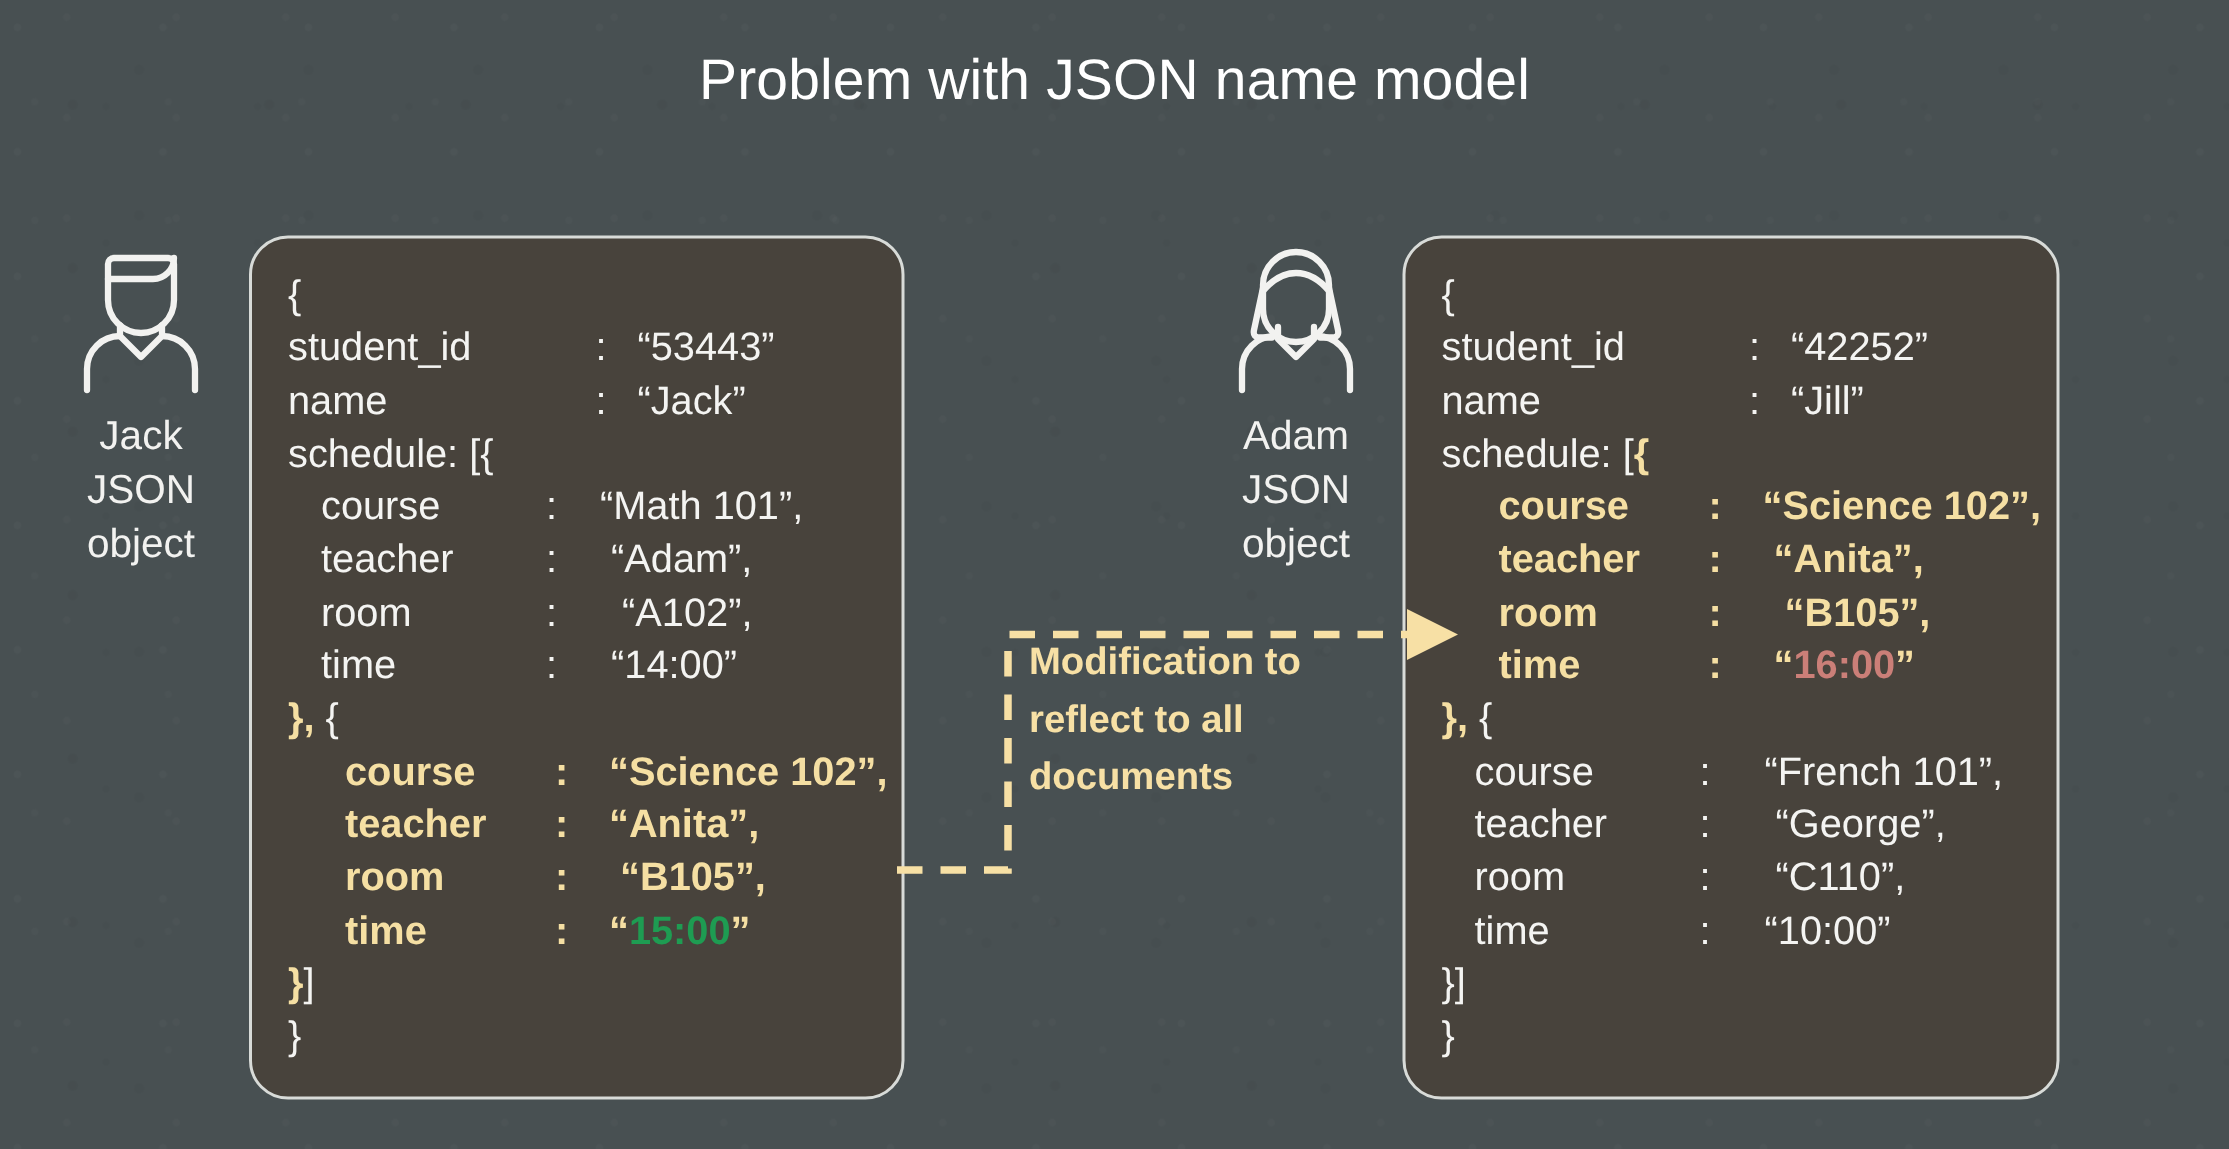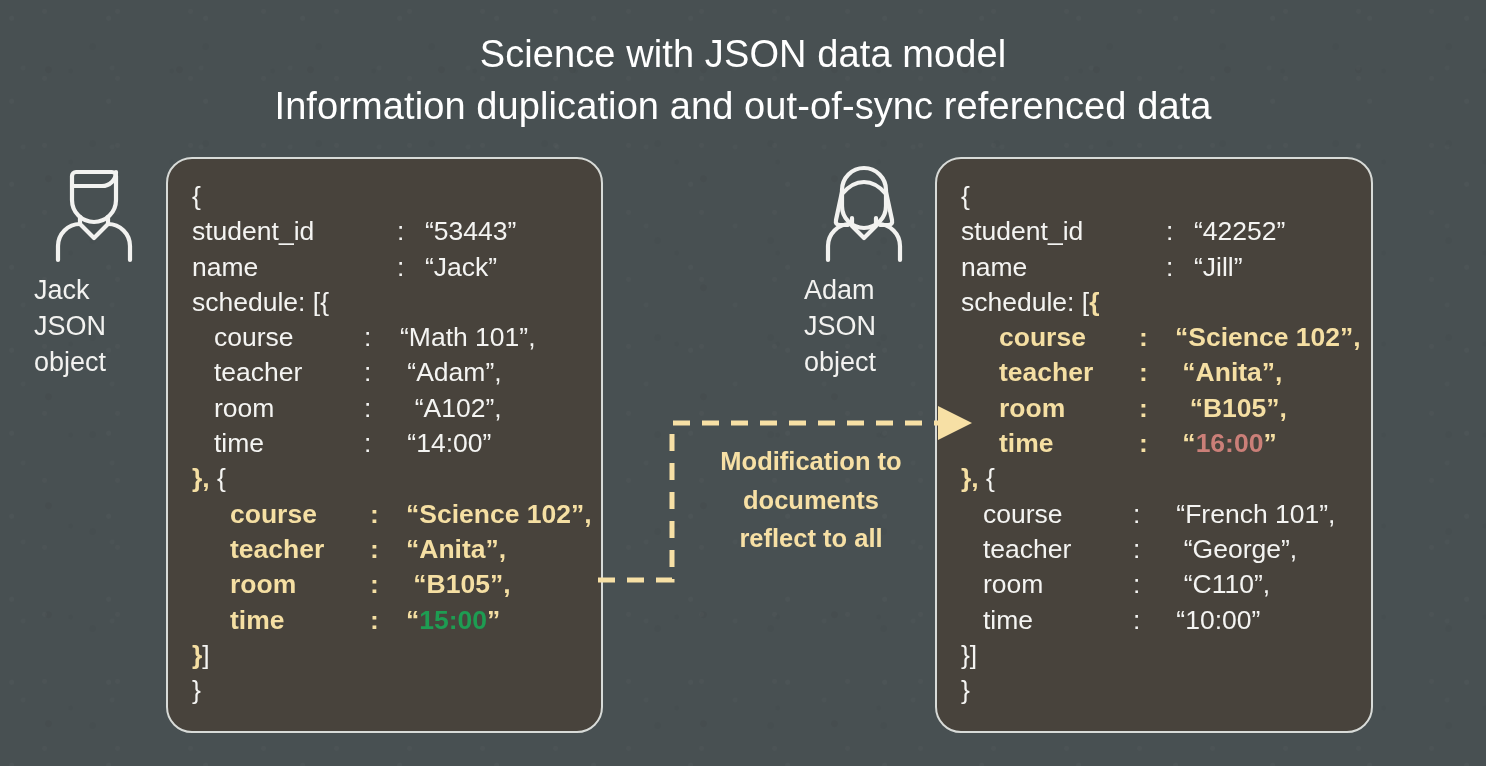--- a/index.html
+++ b/index.html
@@ -36,21 +36,21 @@
     font-size: 38px;
     font-weight: 400;
     letter-spacing: 0.1px;
   }
   #title-line1, #title-line2 { display: block; white-space: nowrap; }
 
   
   .person {
     position: absolute;
     width: 120px;
-    text-align: left;
+    text-align: center;
   }
   #person-jack  { left: 34px;  top: 160px; }
   #person-jill  { left: 804px; top: 160px; }
   .person-icon { height: 106px; display: block; margin: 0 auto; }
   .person-label {
     margin-top: 6px;
     color: #f2f2f0;
     font-size: 27px;
     line-height: 36px;
   }
@@ -82,40 +82,38 @@
   .v    { display: inline-block; }
 
   .hl       { color: #F5DFA3; font-weight: bold; }
   .t-green  { color: #1E9C52; font-weight: bold; }
   .t-red    { color: #CB7F78; font-weight: bold; margin-top: 20px; }
   .q-cream  { color: #F5DFA3; font-weight: bold; }
 
   
   #annotation {
     position: absolute;
-    left: 686px; top: 442px;
+    left: 686px; top: 422px;
     width: 250px;
     color: #F7E0A5;
     font-size: 25.5px;
     font-weight: bold;
     line-height: 38.5px;
-    text-align: center;
   }
   #annotation span { display: block; }
 
   #connector { position: absolute; left: 0; top: 0; pointer-events: none; }
 </style>
 </head>
 <body>
 
 <div id="bg-texture"></div>
 
 <div id="title-block">
-  <span id="title-line1">Science with JSON data model</span>
-  <span id="title-line2">Information duplication and out-of-sync referenced data</span>
+  <span id="title-line1">Problem with JSON name model</span>
 </div>
 
 <div class="person" id="person-jack">
   <svg class="person-icon" viewBox="0 0 100 106" width="100" height="106" fill="none" stroke="#f2f2f0" stroke-width="4.2" stroke-linecap="round" stroke-linejoin="round">
     <path d="M32 12 h36 a4 4 0 0 1 4 4 v24 a22 22 0 0 1 -44 0 v-24 a4 4 0 0 1 4 -4 z"></path>
     <path d="M28 26 h30 a14 14 0 0 0 14 -14"></path>
     <path d="M36 57 v7 l14 14 14 -14 v-7"></path>
     <path d="M14 100 v-14 a22 22 0 0 1 22 -22"></path>
     <path d="M86 100 v-14 a22 22 0 0 0 -22 -22"></path>
   </svg>
@@ -152,15 +150,15 @@
 </div>
 
 <svg id="connector" width="1486" height="766">
 
   <path d="M598 580 H672 V423 H940" fill="none" stroke="#F7E0A5" stroke-width="5" stroke-dasharray="17 12" stroke-linecap="butt"></path>
   <path d="M938 406 L972 423 L938 440 Z" fill="#F7E0A5"></path>
 </svg>
 
 <div id="annotation">
   <span>Modification to</span>
+  <span>reflect to all</span>
   <span>documents</span>
-  <span>reflect to all</span>
 </div>
 
 </body></html>

